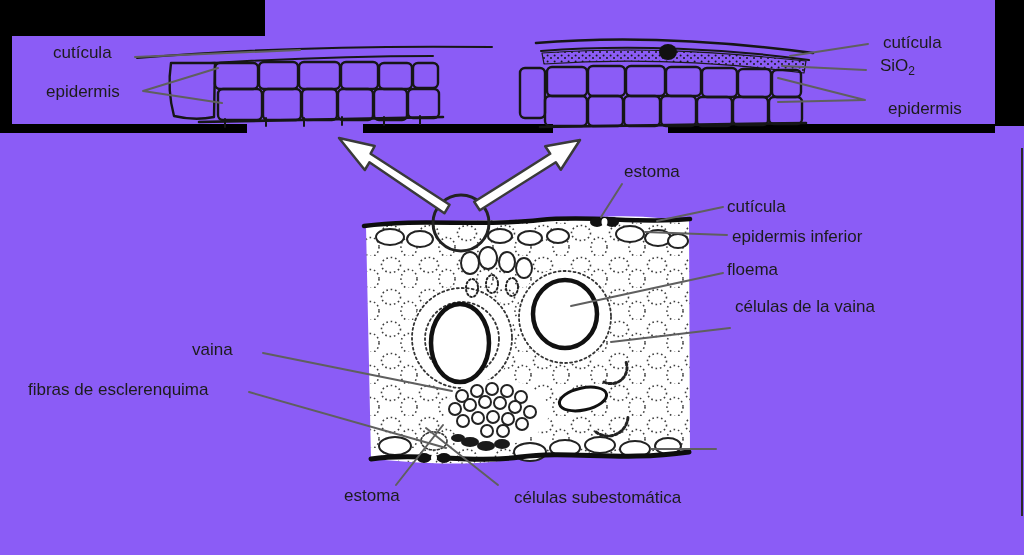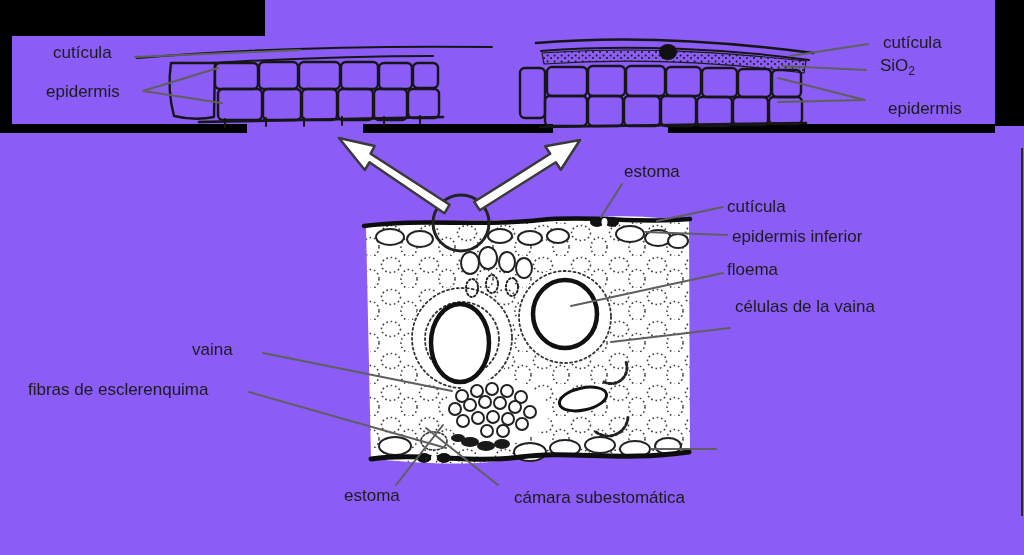--- a/index.html
+++ b/index.html
@@ -214,15 +214,15 @@
   <div class="lbl" style="left:888px;top:100px">epidermis</div>
 
   <div class="lbl" style="left:624px;top:163px">estoma</div>
   <div class="lbl" style="left:727px;top:198px">cutícula</div>
   <div class="lbl" style="left:732px;top:228px">epidermis inferior</div>
   <div class="lbl" style="left:727px;top:261px">floema</div>
   <div class="lbl" style="left:735px;top:298px">células de la vaina</div>
   <div class="lbl" style="left:192px;top:341px">vaina</div>
   <div class="lbl" style="left:28px;top:381px">fibras de esclerenquima</div>
   <div class="lbl" style="left:344px;top:487px">estoma</div>
-  <div class="lbl" style="left:514px;top:489px">cámara subestomática</div>
+  <div class="lbl" style="left:514px;top:489px">células subestomática</div>
 
 </div>
 
 </body></html>

